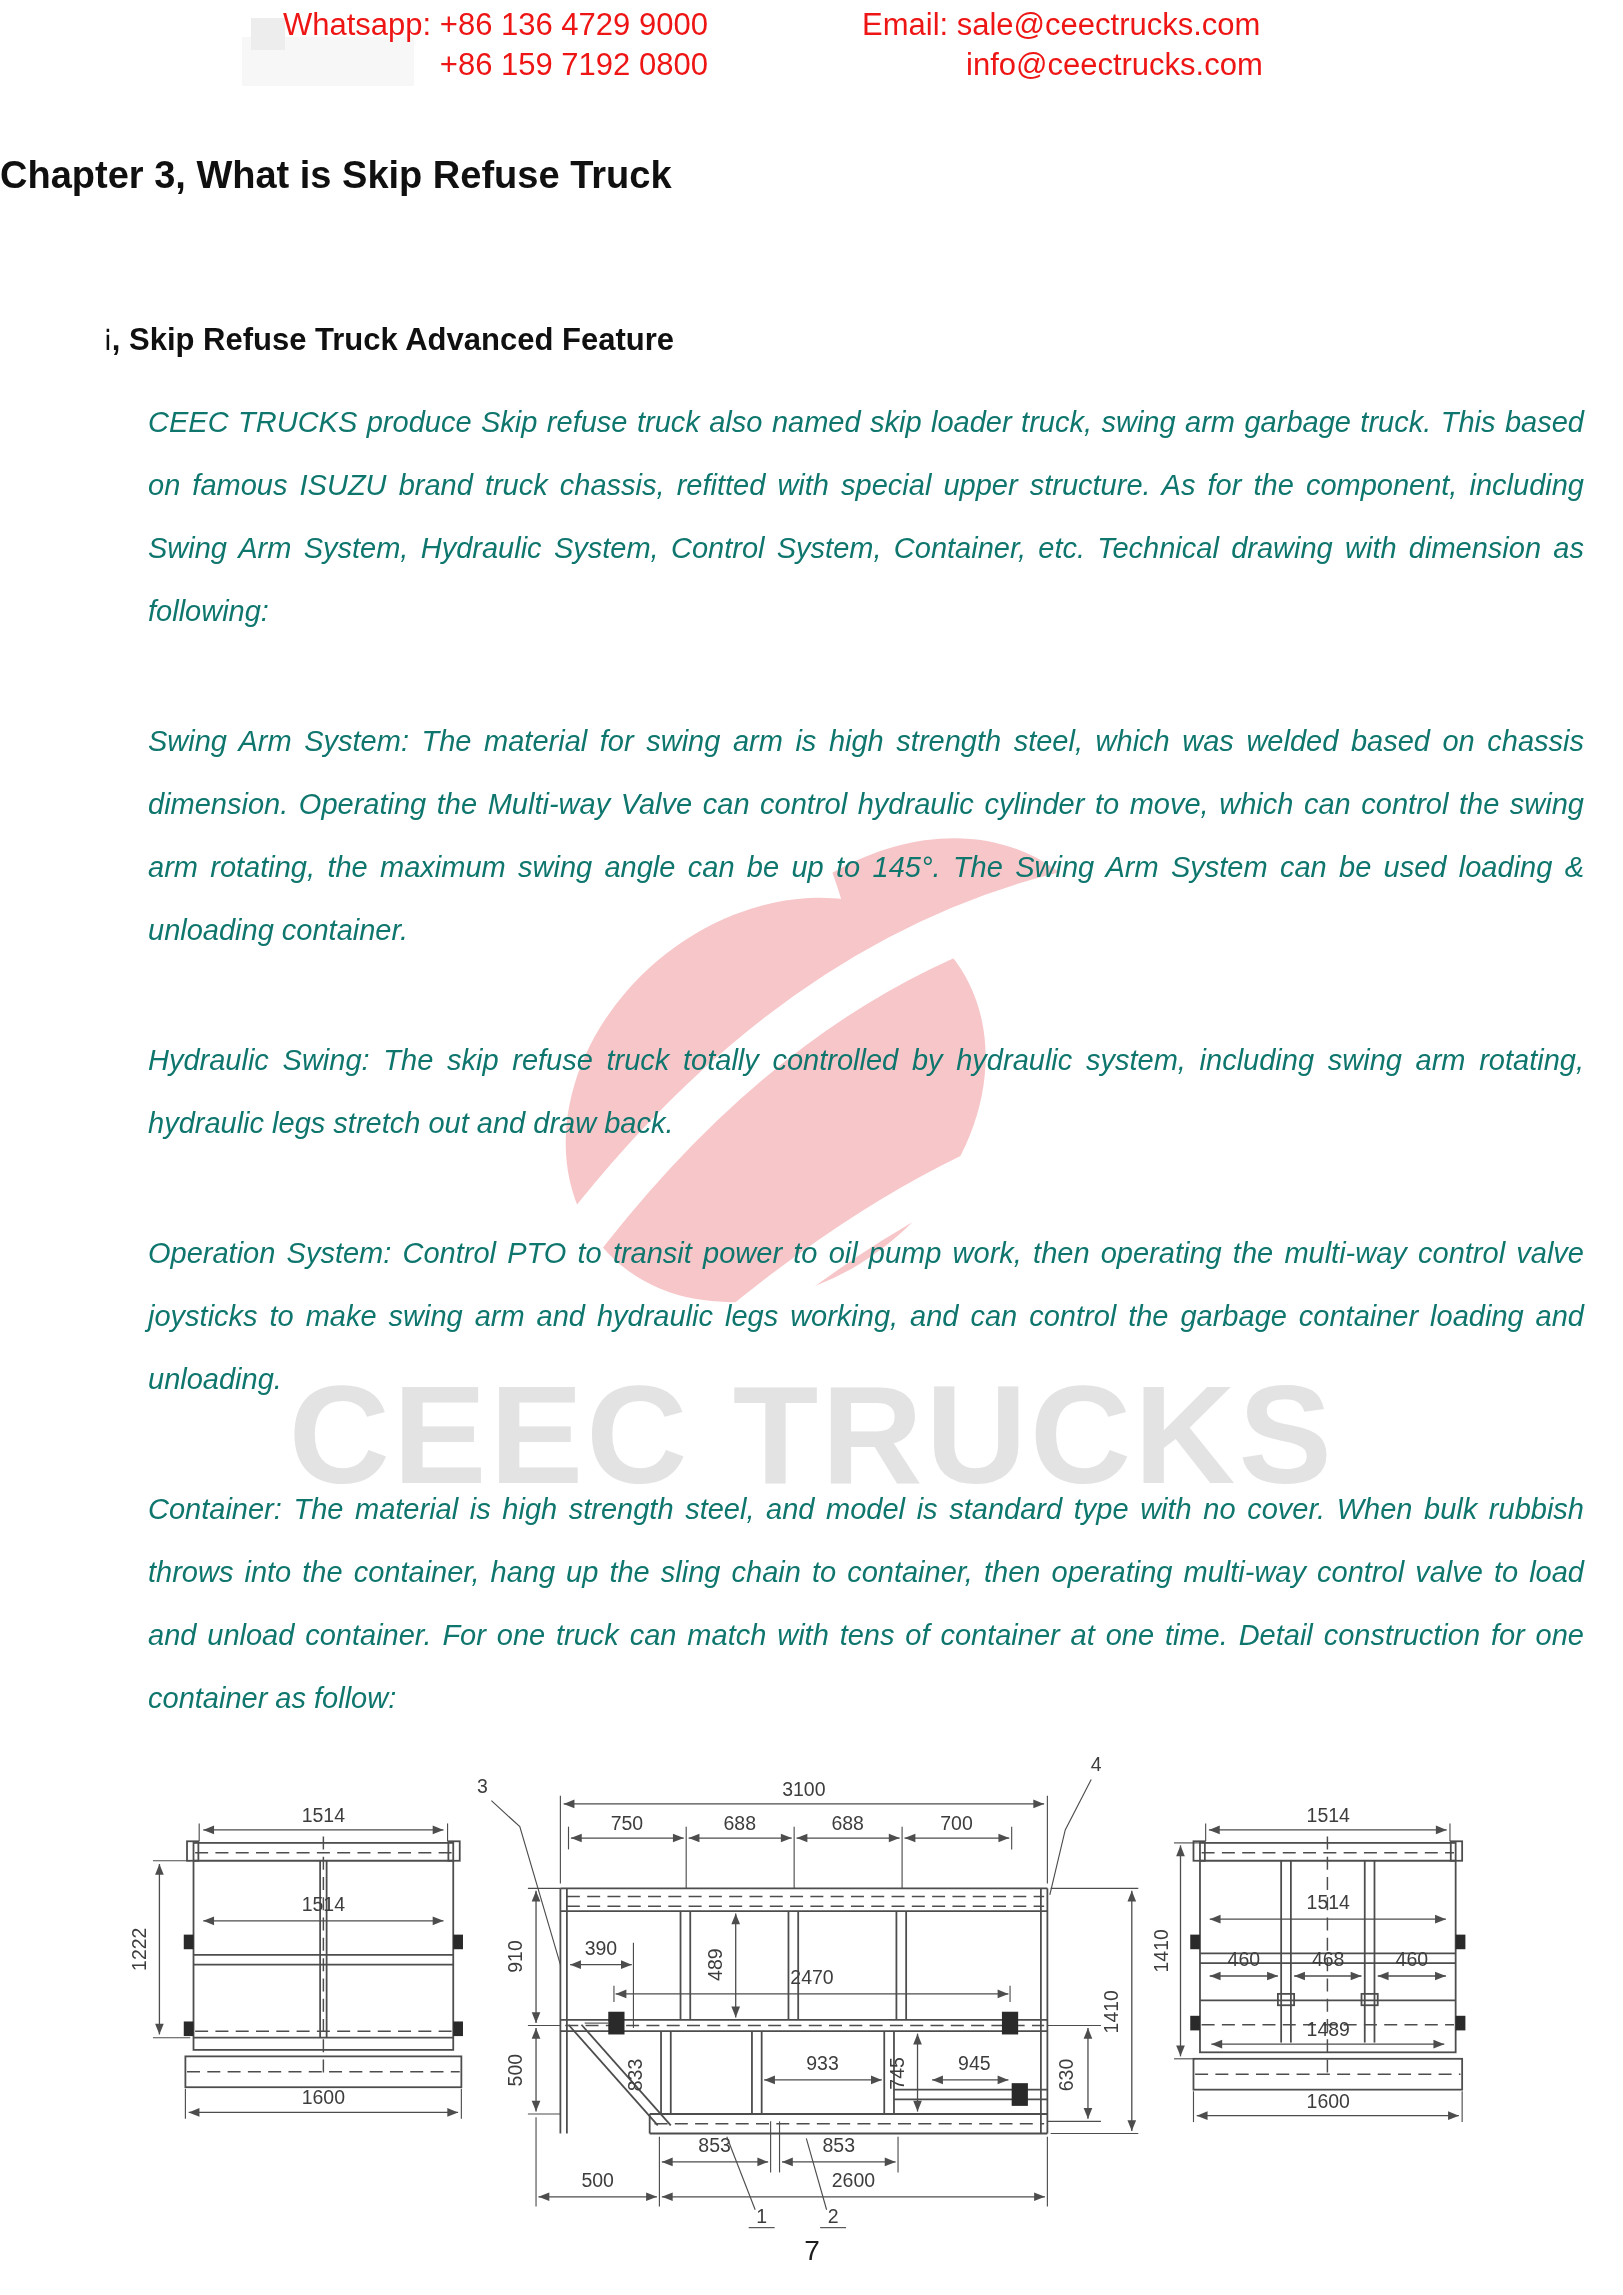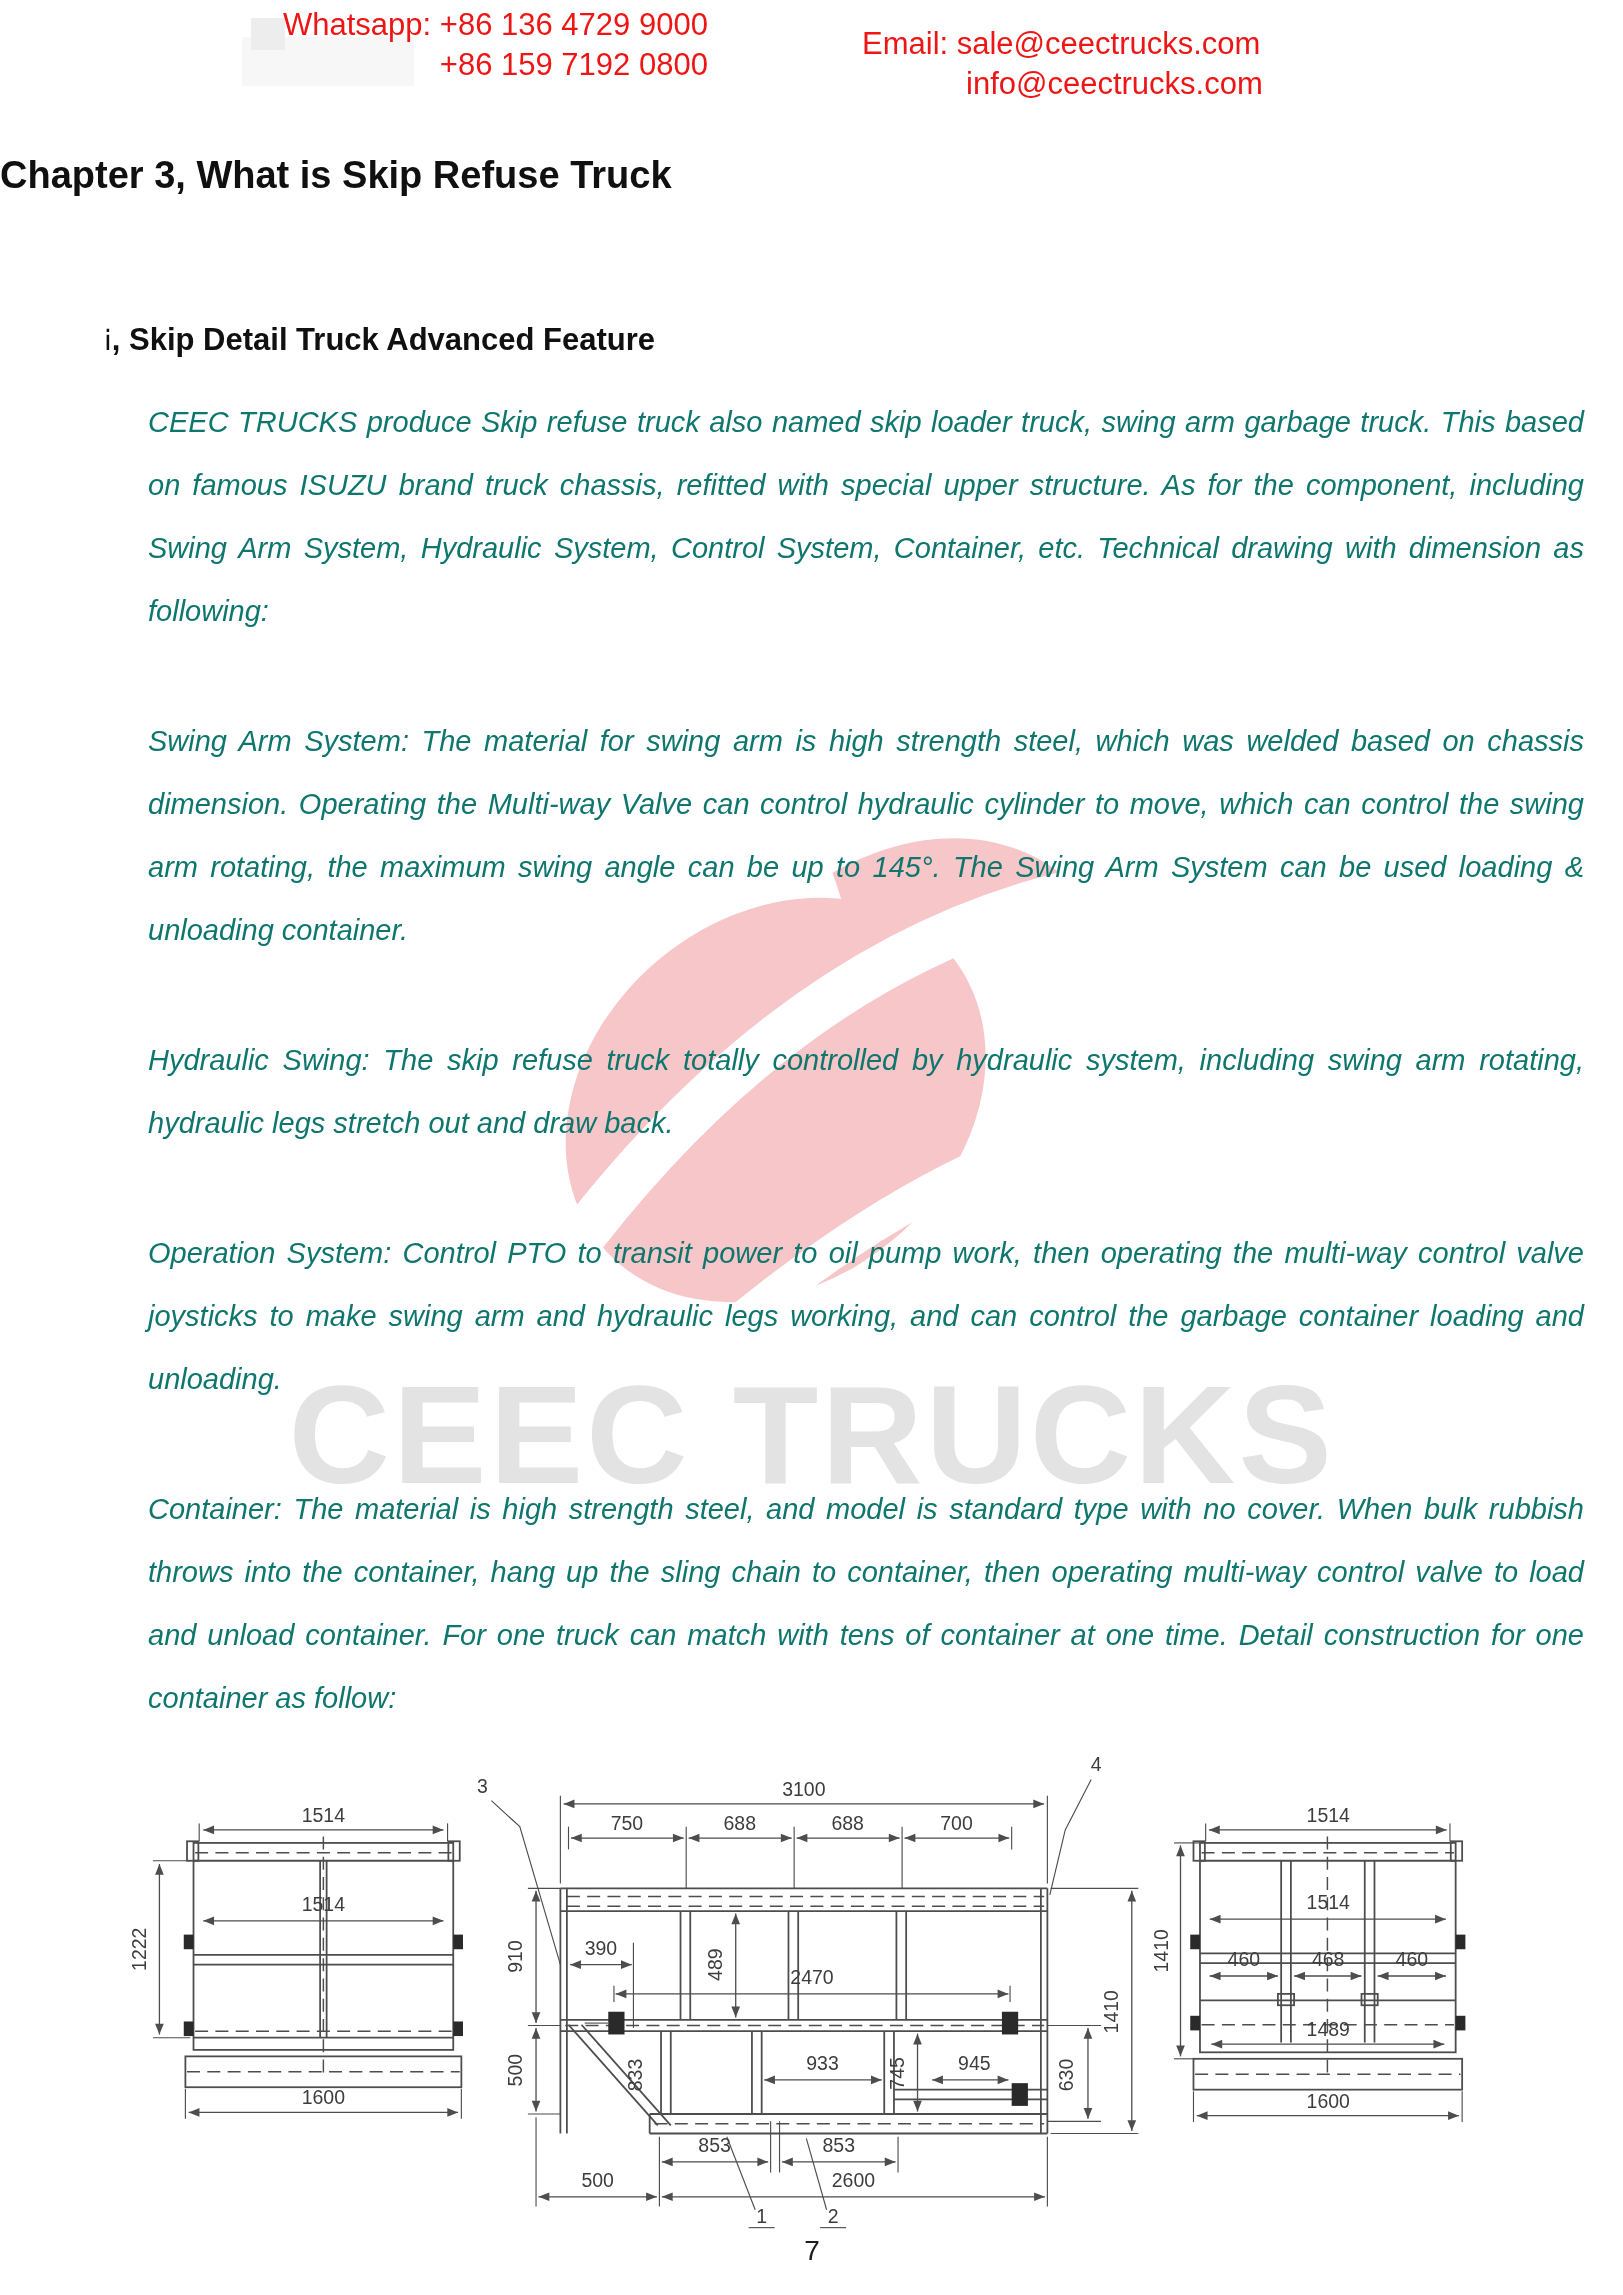--- a/index.html
+++ b/index.html
@@ -5,21 +5,21 @@
   html,body{margin:0;padding:0;}
   body{width:1624px;height:2295px;position:relative;background:#ffffff;
        font-family:"Liberation Sans",sans-serif;color:#2f2f2f;}
   .page{position:absolute;inset:0;overflow:hidden;background:#fff;}
 
   
   .remnant-a{position:absolute;left:242px;top:37px;width:172px;height:49px;background:#f7f7f7;}
   .remnant-b{position:absolute;left:251px;top:18px;width:34px;height:32px;background:#ededed;}
   .contact{position:absolute;top:4.9px;font-size:31px;line-height:40px;color:#ee1515;z-index:3;white-space:nowrap;}
   .contact-wa{left:283px;text-align:right;}
-  .contact-em{left:862px;margin-top:19px;}
+  .contact-em{left:862px;}
   .contact .l2-wa{padding-left:156px;}
   .contact .l2-em{padding-left:104px;}
 
   
   .title{position:absolute;top:154px;left:0;width:100%;
          font-size:38px;font-weight:bold;color:#101010;z-index:2;}
   .section{position:absolute;top:322px;left:104px;font-size:31px;color:#101010;z-index:2;}
   .section .numeral{font-weight:normal;font-size:28px;font-family:"Liberation Serif",serif;}
   .section .sec-text{font-weight:bold;}
 
@@ -68,21 +68,21 @@
       <path d="M 470,120 C 590,52 712,68 782,150 C 690,156 588,202 512,278 C 498,210 485,162 470,120 Z" fill="#f7c6c9"></path>
       <path d="M 30,760 C 230,430 480,200 800,138" stroke="#ffffff" stroke-width="58" fill="none" stroke-linecap="round"></path>
       <path d="M 200,812 C 420,600 620,470 830,418" stroke="#ffffff" stroke-width="44" fill="none" stroke-linecap="round"></path>
     </svg>
   </div>
 
   <div class="wm-text">CEEC TRUCKS</div>
 
   <div class="title">Chapter 3, What is Skip Refuse Truck</div>
   <div class="section">
-    <span class="numeral">ⅰ</span><span class="sec-text">, Skip Detail Truck Advanced Feature</span>
+    <span class="numeral">ⅰ</span><span class="sec-text">, Skip Refuse Truck Advanced Feature</span>
   </div>
 
   <div class="content">
     <p>CEEC TRUCKS produce Skip refuse truck also named skip loader truck, swing arm garbage truck. This based on famous ISUZU brand truck chassis, refitted with special upper structure. As for the component, including Swing Arm System, Hydraulic System, Control System, Container, etc. Technical drawing with dimension as following:</p>
     <p>Swing Arm System: The material for swing arm is high strength steel, which was welded based on chassis dimension. Operating the Multi-way Valve can control hydraulic cylinder to move, which can control the swing arm rotating, the maximum swing angle can be up to 145°. The Swing Arm System can be used loading &amp; unloading container.</p>
     <p>Hydraulic Swing: The skip refuse truck totally controlled by hydraulic system, including swing arm rotating, hydraulic legs stretch out and draw back.</p>
     <p>Operation System: Control PTO to transit power to oil pump work, then operating the multi-way control valve joysticks to make swing arm and hydraulic legs working, and can control the garbage container loading and unloading.</p>
     <p>Container: The material is high strength steel, and model is standard type with no cover. When bulk rubbish throws into the container, hang up the sling chain to container, then operating multi-way control valve to load and unload container. For one truck can match with tens of container at one time. Detail construction for one container as follow:</p>
   </div>
 

